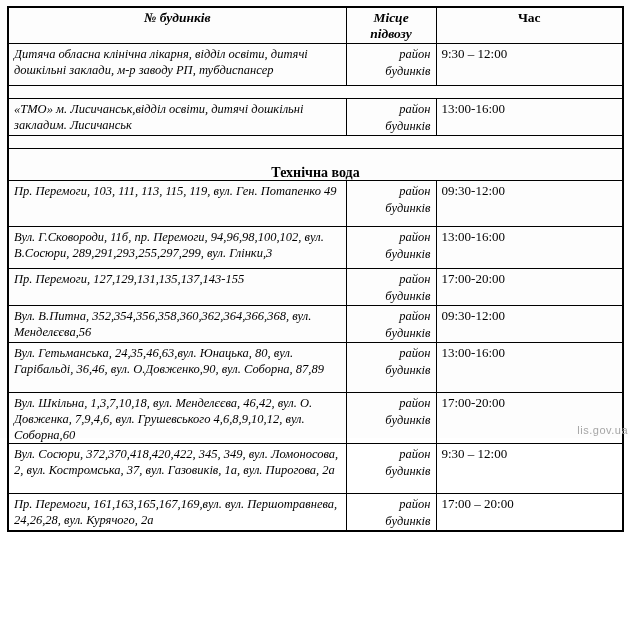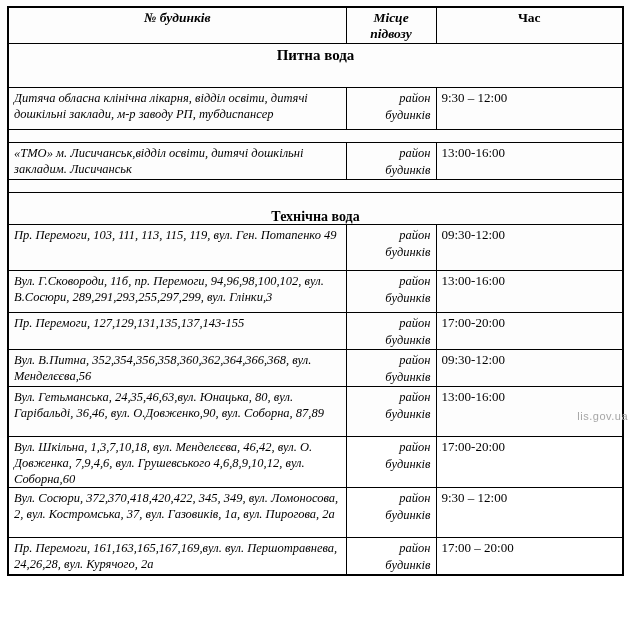--- a/index.html
+++ b/index.html
@@ -74,21 +74,21 @@
     font-style: normal;
     font-size: 13px;
     line-height: 16px;
     padding-left: 9px;
   }
   tr.spacer td { border-left: 2px solid #000; border-right: 2px solid #000; }
 
   .watermark {
     position: absolute;
     right: 2px;
-    bottom: 16px;
+    bottom: 2px;
     font-family: "Liberation Sans", sans-serif;
     font-size: 11px;
     color: #a6a6a6;
     letter-spacing: 0.5px;
   }
 </style>
 </head>
 <body>
 
 <div class="page">
@@ -99,23 +99,20 @@
         <col class="c-time">
     </colgroup>
     <tbody>
 
       <tr style="height:36px">
         <th class="hdr it">№ будинків</th>
         <th class="hdr it">Місце підвозу</th>
         <th class="hdr">Час</th>
       </tr>
 
-      <tr style="height:44px">
-        <td class="section-title" colspan="3">Питна вода</td>
-      </tr>
 
       <tr style="height:42px">
         <td class="buildings">Дитяча обласна клінічна лікарня, відділ освіти, дитячі дошкільні заклади, м-р заводу РП, тубдиспансер</td>
         <td class="place">район будинків</td>
         <td class="time">9:30 – 12:00</td>
       </tr>
       <tr class="spacer" style="height:13px">
         <td colspan="3"></td>
       </tr>
       <tr style="height:34px">

